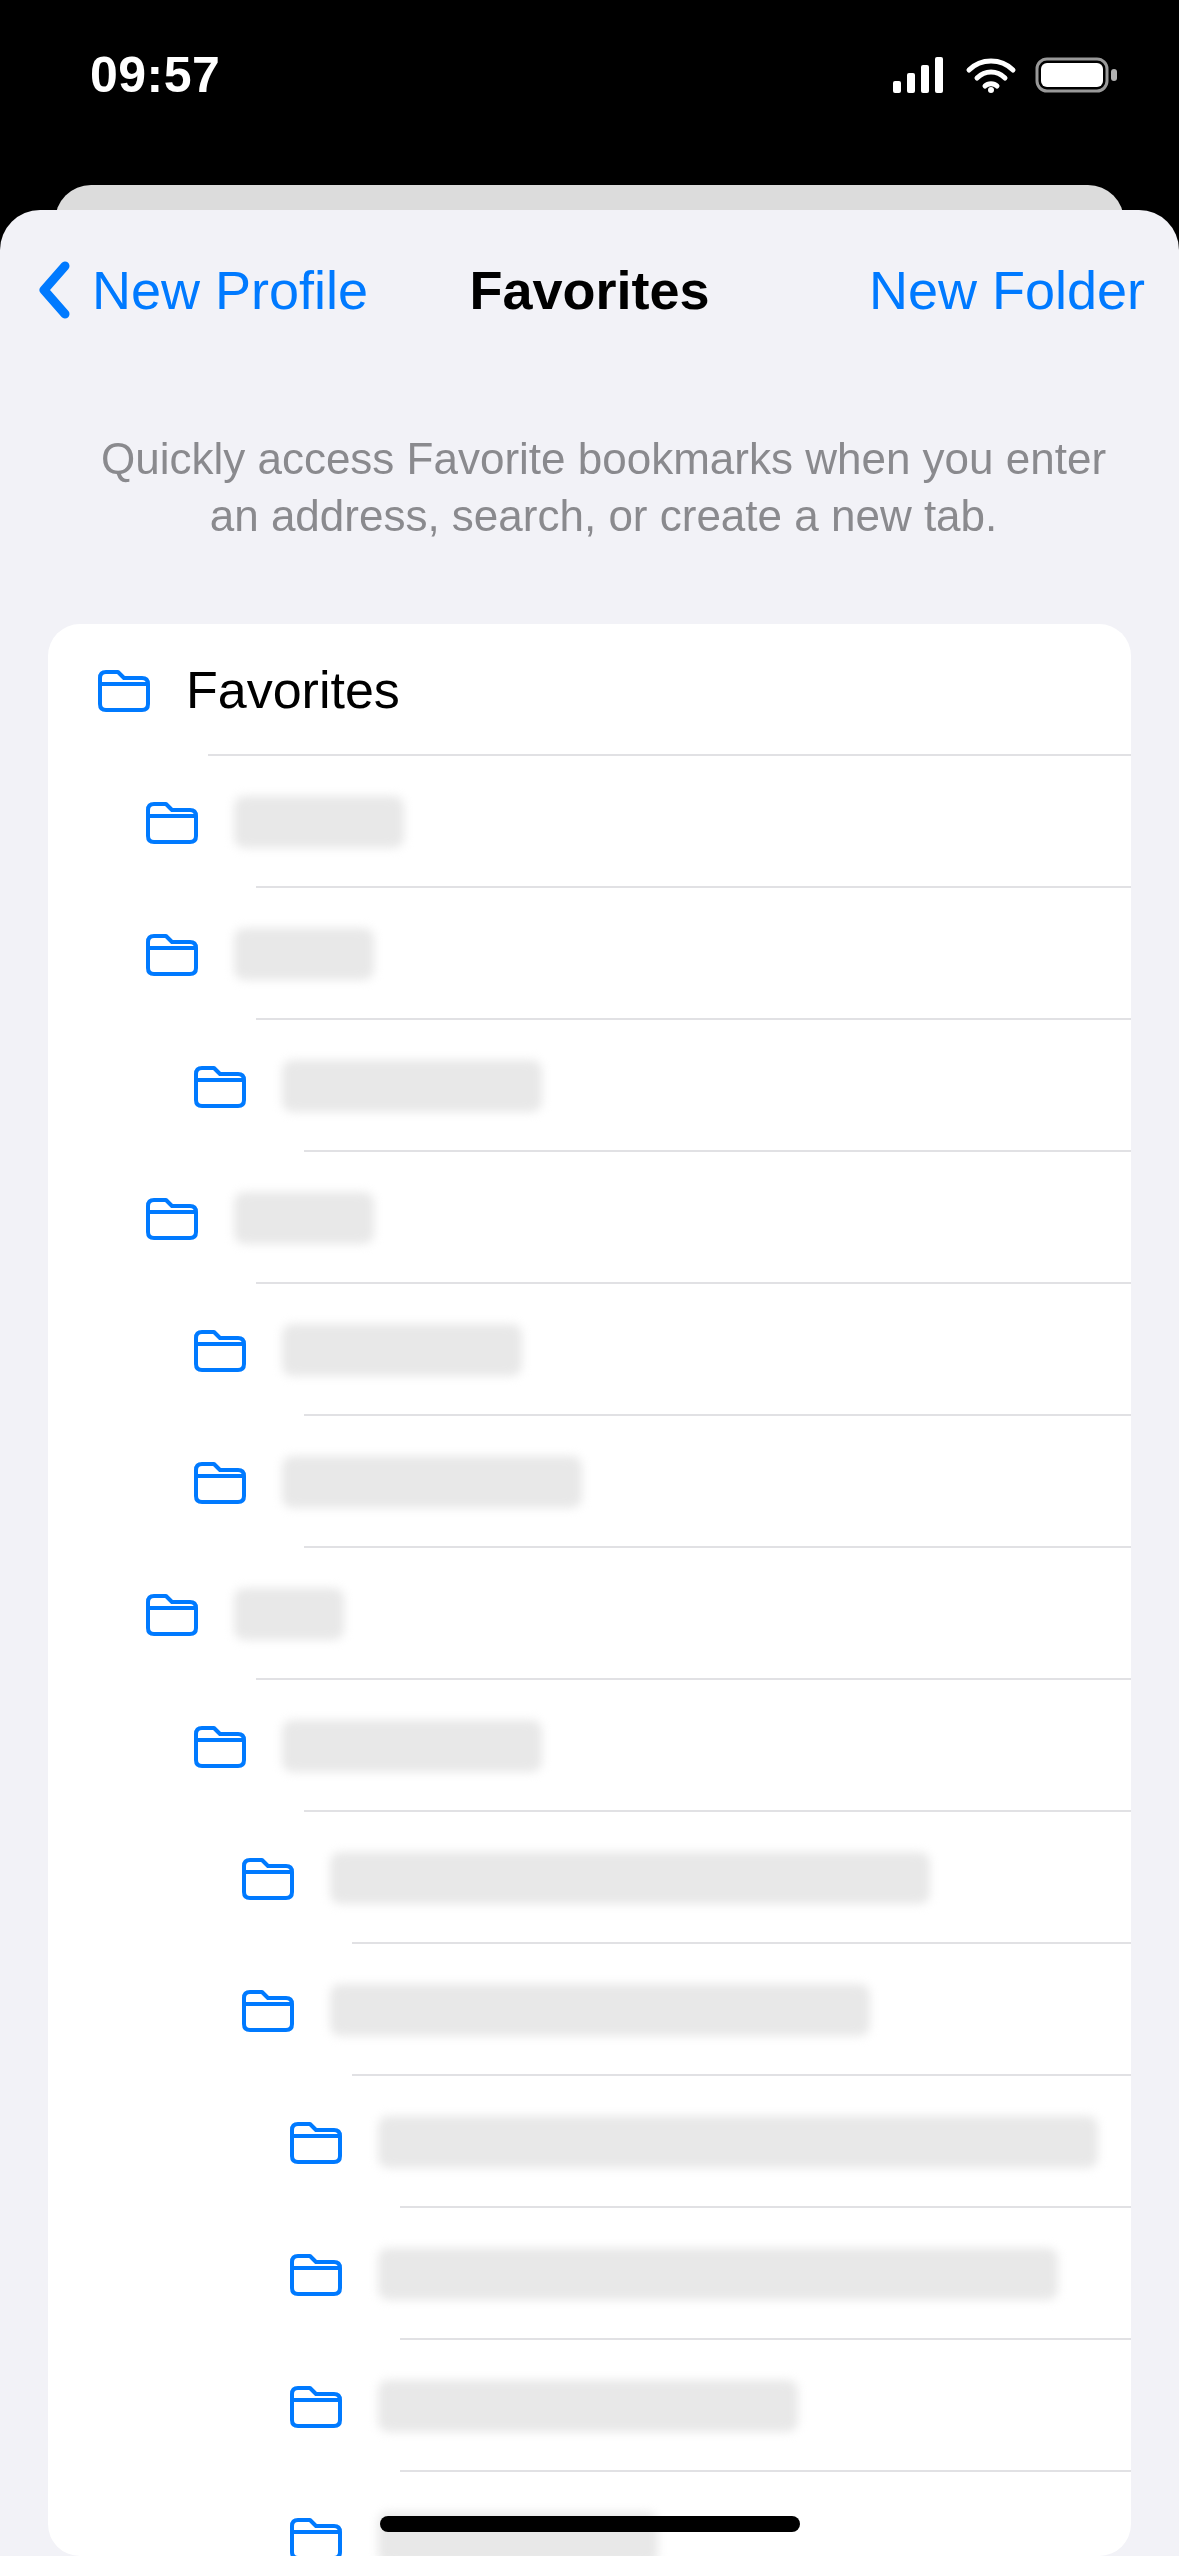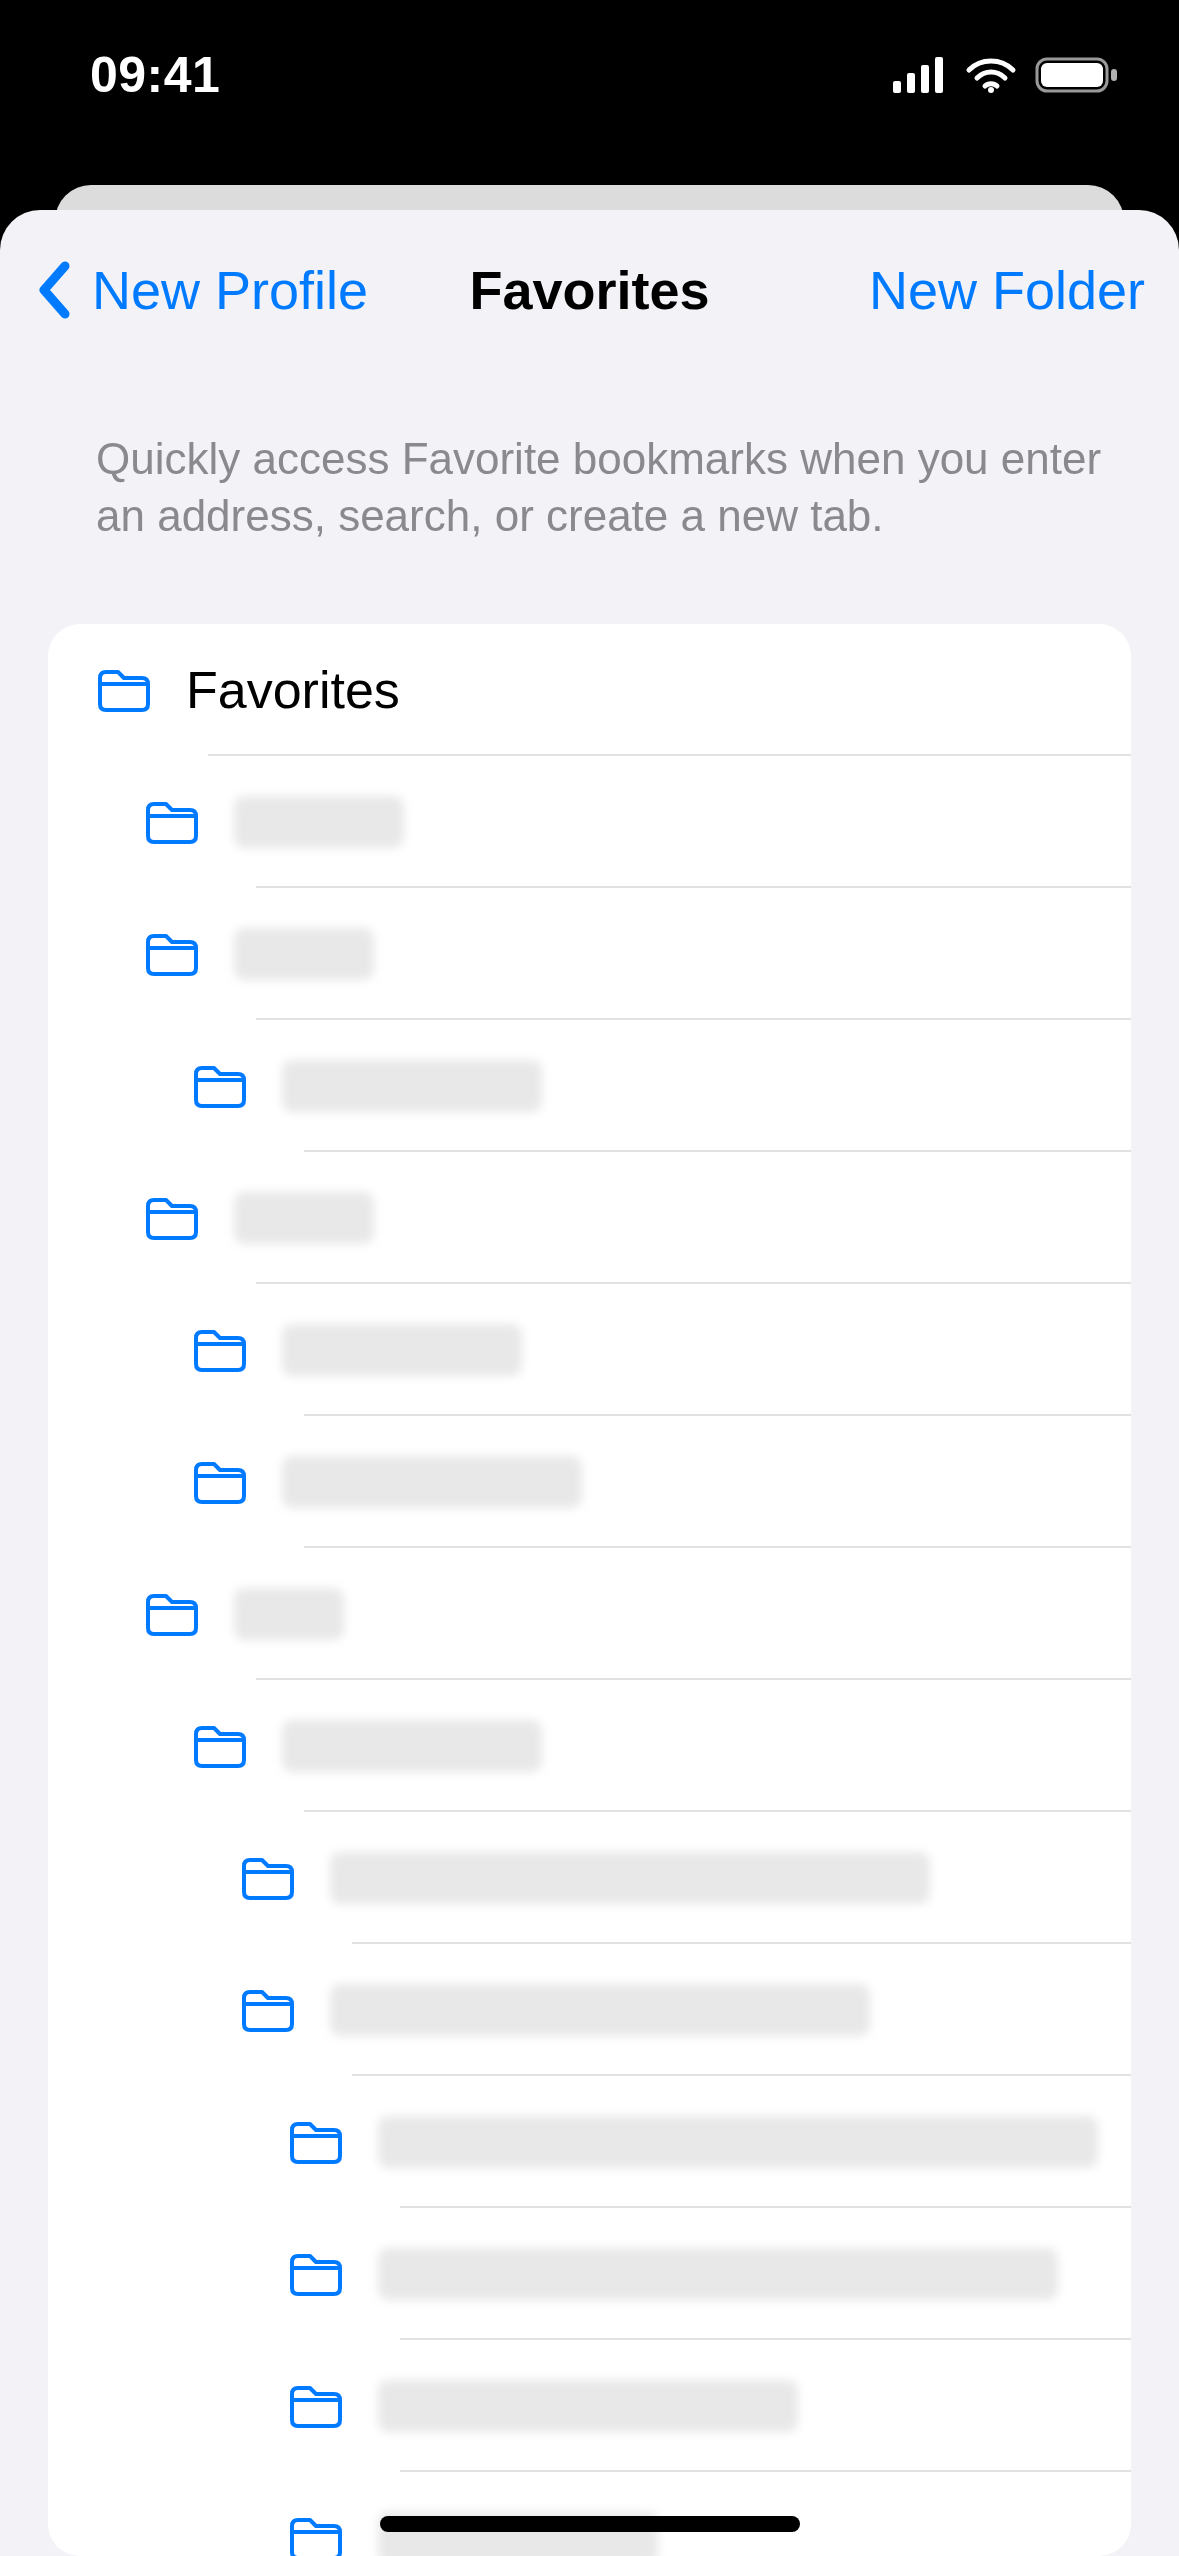--- a/index.html
+++ b/index.html
@@ -83,20 +83,21 @@
     font-size: 54px;
     cursor: pointer;
   }
 
   
   .description {
     padding: 60px 68px 80px 96px;
     font-size: 44px;
     line-height: 1.3;
     color: #8a8a8e;
+    text-align: center;
   }
 
   
   .card {
     margin: 0 48px;
     background: #fff;
     border-radius: 32px;
     overflow: hidden;
     flex: 1;
   }
@@ -154,21 +155,21 @@
     width: 420px;
     height: 16px;
     background: #000;
     border-radius: 10px;
   }
 </style>
 </head>
 <body>
 
 <div class="status-bar">
-  <div class="status-time">09:41</div>
+  <div class="status-time">09:57</div>
   <div class="status-right">
     <span>
       <svg width="54" height="36" viewBox="0 0 54 36">
           <g fill="#fff">
             <rect x="0" y="24" width="8" height="12" rx="2"></rect>
             <rect x="14" y="16" width="8" height="20" rx="2"></rect>
             <rect x="28" y="8" width="8" height="28" rx="2"></rect>
             <rect x="42" y="0" width="8" height="36" rx="2"></rect>
           </g>
         </svg>

